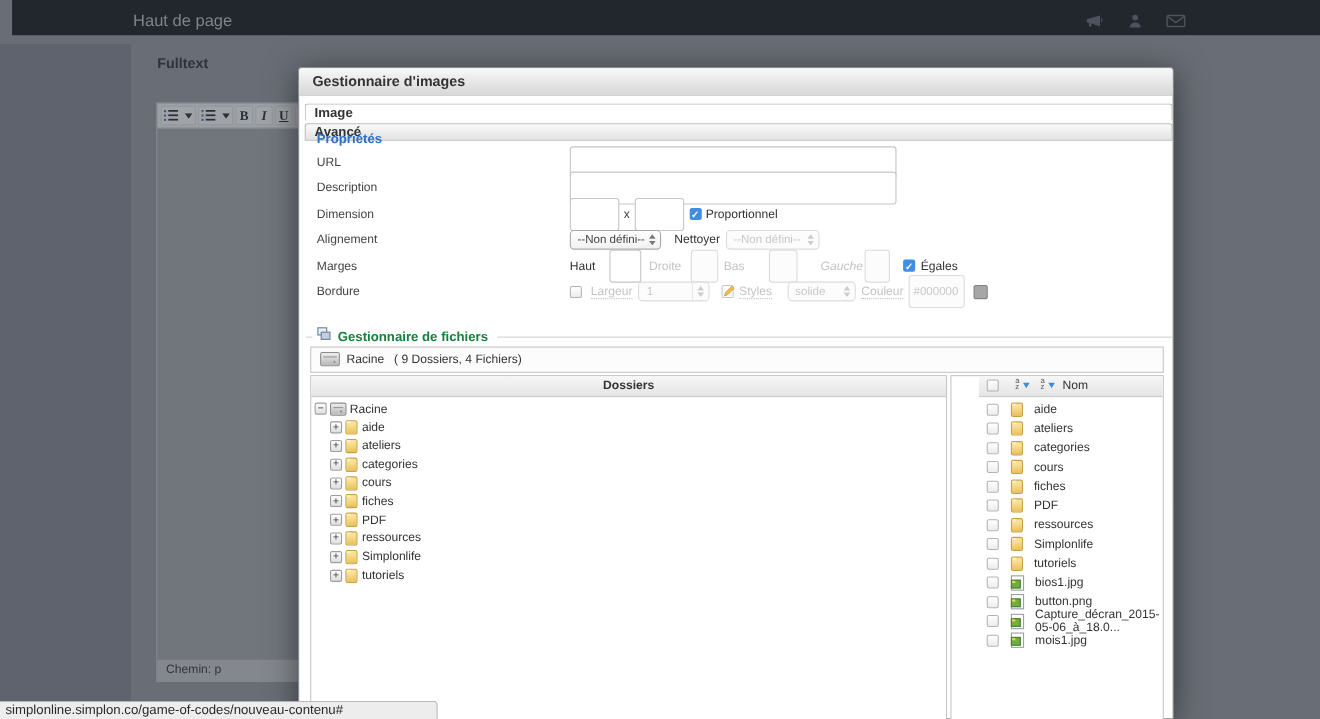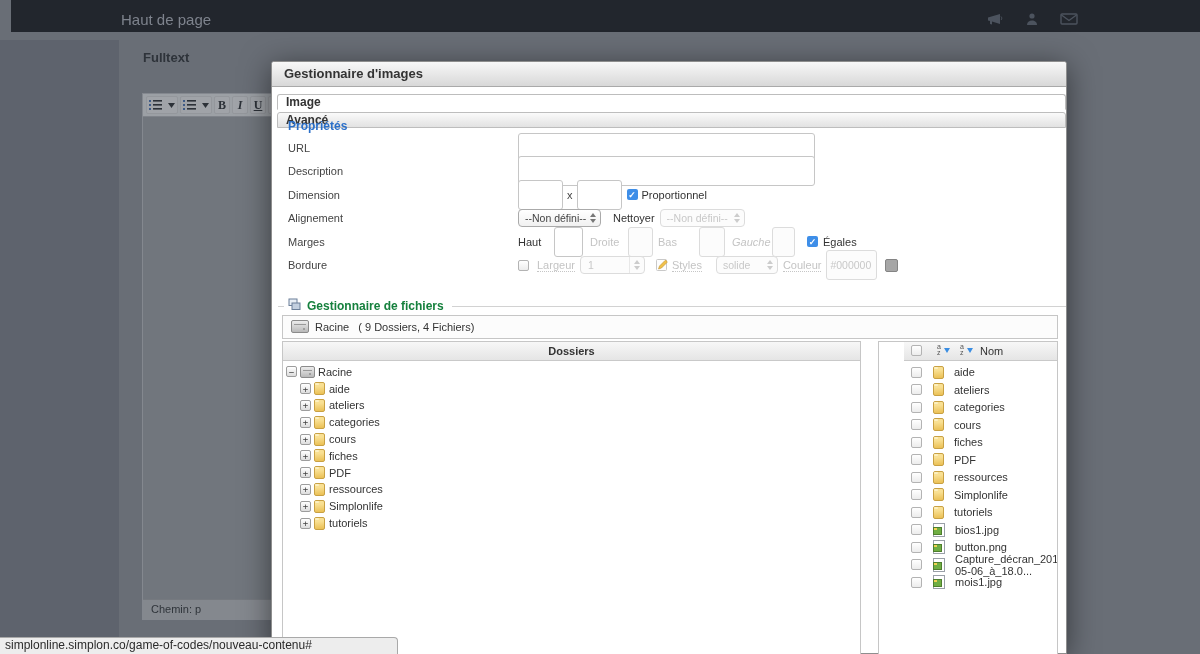--- a/index.html
+++ b/index.html
@@ -54,21 +54,21 @@
   .spin .tri-u{border-bottom-color:#ccc;} .spin .tri-d{border-top-color:#ccc;}
   .swatch{width:13px;height:13px;border:1px solid #848484;border-radius:2px;background:#a6a6a6;flex:none;}
   .pencilbtn{width:14px;height:14px;position:relative;flex:none;}
   
   .legend{display:flex;align-items:center;margin-top:25px;height:15px;padding-left:6px;}
   .legend::before{content:"";width:6px;border-top:1px solid #d2d2d2;margin-right:4px;}
   .legend .txt{font-size:12px;font-weight:bold;color:#15803d;margin-left:6px;}
   .legend .line{flex:1;border-top:1px solid #d2d2d2;margin-left:8px;}
   .fmbar{margin:1px 8px 0 10px;height:24px;border:1px solid #c6c6c6;background:#fcfcfc;display:flex;align-items:center;padding-left:8px;font-size:11px;color:#333;}
   .fmbar .rt{margin-left:6px;} .fmbar .info{margin-left:9px;}
-  .panes{margin:2px 8px 0 10px;height:314px;display:flex;gap:17px;}
+  .panes{margin:2px 8px 0 10px;height:314px;display:flex;gap:3px;}
   .pane{background:#fff;border:1px solid #c6c6c6;overflow:hidden;display:flex;flex-direction:column;}
   .pane.left{width:579px;flex:none;}
   .pane.right{flex:1;padding-left:25px;}
   .phead{height:19px;flex:none;background:linear-gradient(#f7f7f7,#e5e5e5);border-bottom:1px solid #c9c9c9;display:flex;align-items:center;font-size:11px;color:#333;}
   .phead.center{justify-content:center;font-weight:bold;}
   .phead.right{padding-left:7px;}
   .phead .nom{margin-left:7px;}
   .sort{width:14px;height:13px;position:relative;}
   .sort .a{position:absolute;left:1px;top:-1px;font-size:7px;color:#555;line-height:7px;}
   .sort .z{position:absolute;left:1px;top:5px;font-size:7px;color:#555;line-height:7px;}
@@ -217,21 +217,21 @@
         </span>
     </div>
     <div class="frow">
       <span class="lbl">Marges</span>
       <span style="width:36px;color:#333;">Haut</span>
       <input class="txt" style="width: 29px;">
       <span class="gray" style="margin-left:7px;width:38px;">Droite</span>
       <input class="txt dis" style="width: 25px;">
       <span class="gray" style="margin-left:5px;width:41px;">Bas</span>
       <input class="txt dis" style="width: 26px;">
-      <span class="gray" style="margin-left:7px;width:40px;font-style:italic;">Gauche</span>
+      <span class="gray" style="margin-left:21px;width:40px;font-style:italic;">Gauche</span>
       <input class="txt dis" style="width: 23px;">
       <span class="cb on" style="margin-left:12px;">✓</span>
       <span style="margin-left:5px;color:#333;">Égales</span>
     </div>
     <div class="frow">
       <span class="lbl">Bordure</span>
       <span class="cb off"></span>
       <span class="gray dotted" style="margin-left:8px;">Largeur</span>
       <span class="spin" style="width:65px;margin-left:5px;">
           <span>1</span>

